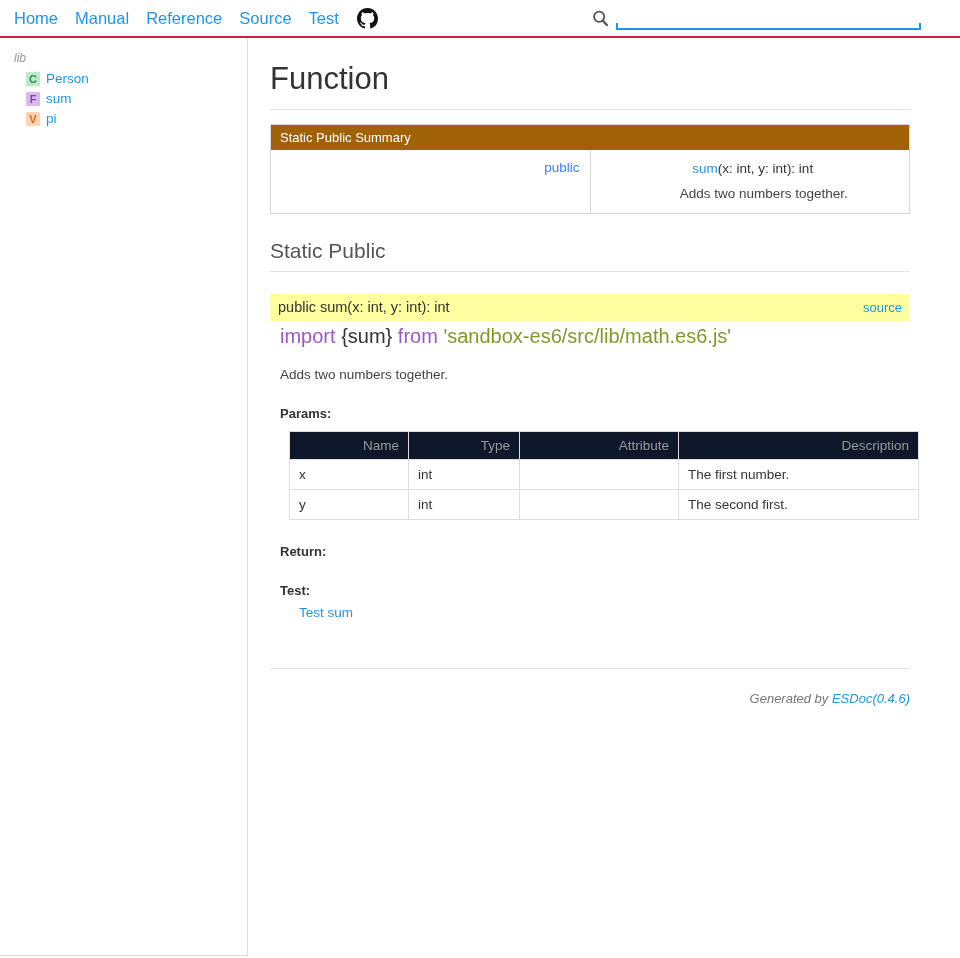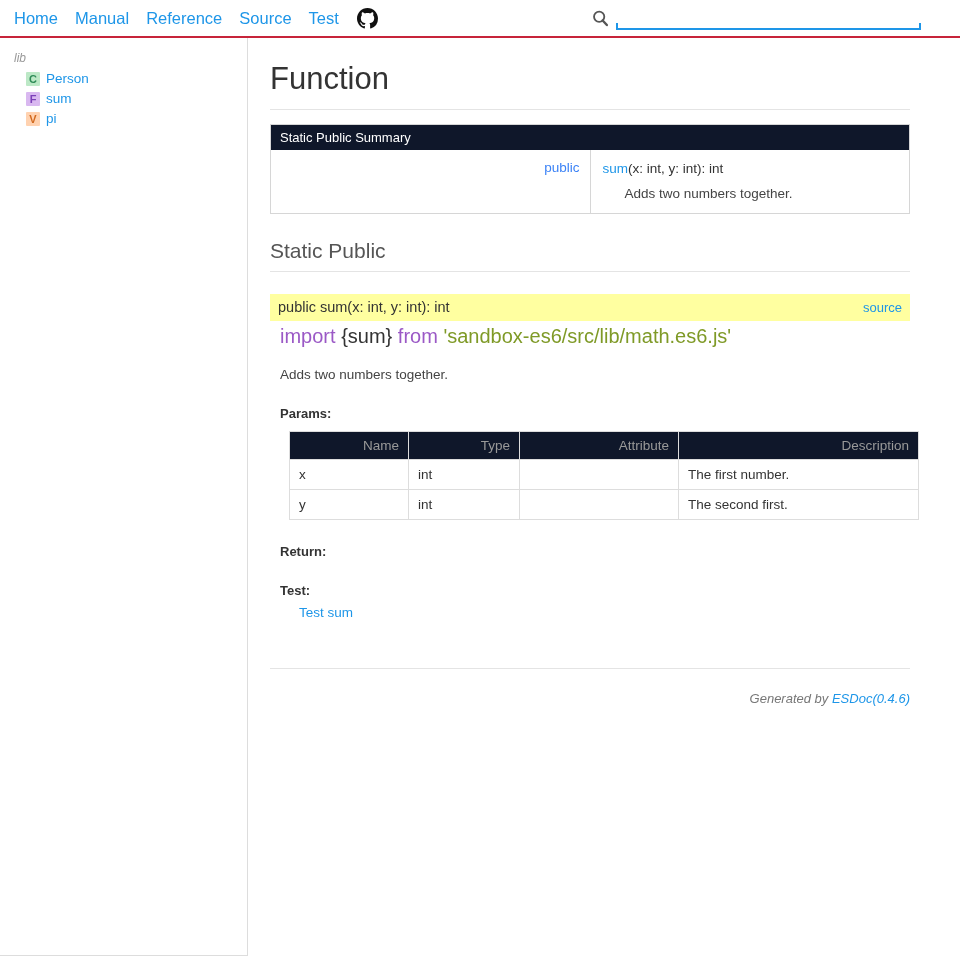--- a/index.html
+++ b/index.html
@@ -178,39 +178,40 @@
 
   
   table.summary {
     width: 640px;
     border-collapse: collapse;
     margin-top: 14px;
     border: 1px solid #d6d6d6;
     table-layout: fixed;
   }
   table.summary thead td {
-    background: #0f172a;
+    background: #a16207;
     color: #ffffff;
     font-size: 13px;
     font-weight: normal;
     padding: 5px 9px;
     text-align: left;
   }
   table.summary td.access {
     width: 86px;
     text-align: right;
     vertical-align: top;
     padding: 10px 10px 10px 6px;
     color: #3b82f6;
     font-size: 13.5px;
     border-right: 1px solid #d6d6d6;
   }
   table.summary td.desc {
     padding: 10px 6px 12px 12px;
     vertical-align: top;
+    text-align: center;
   }
   .sig-line {
     font-size: 13.5px;
     color: #333333;
     line-height: 1.3;
   }
   .sig-line a {
     color: #1e96e8;
     text-decoration: none;
   }

